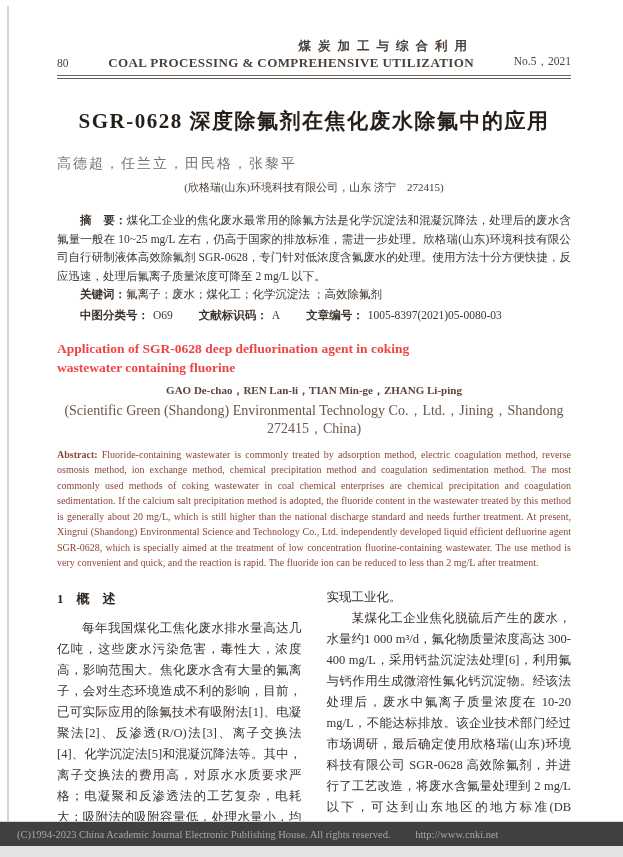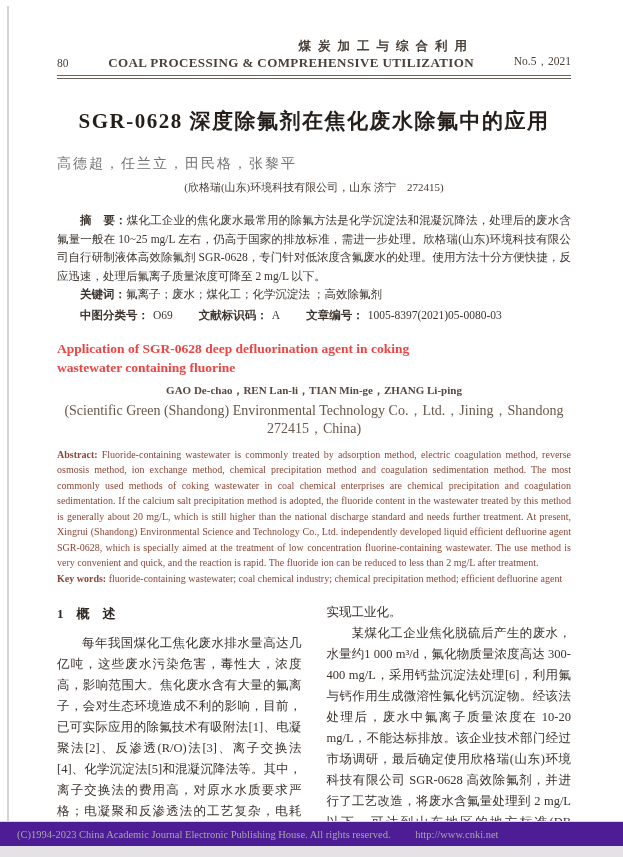--- a/index.html
+++ b/index.html
@@ -171,21 +171,21 @@
   .fn-val { margin-left: 4px; }
 
   
   .page-footer {
     position: absolute;
     left: 0; right: 0; bottom: 11px;
     border-top: 1px solid #d9d5d7;
     padding: 7px 0 6px 17px;
     font-size: 10.5px;
     color: #aba5a7;
-    background: #4c1d95;
+    background: #404040;
   }
   .footer-url { margin-left: 22px; color: #aba5a7; text-decoration: none; }
   .bottom-strip {
     position: absolute;
     left: 0; right: 0; bottom: 0;
     height: 11px;
     background: #e4e2e5;
   }
 </style>
 </head>
@@ -216,21 +216,20 @@
     <p class="clc-line"><span class="lbl">中图分类号：</span><span class="fn-val">O69</span><span class="gap"></span><span class="lbl">文献标识码：</span><span class="fn-val">A</span><span class="gap"></span><span class="lbl">文章编号：</span><span class="fn-val">1005-8397(2021)05-0080-03</span></p>
 
     <div class="title-en">
       <div>Application of SGR-0628 deep defluorination agent in coking</div>
       <div>wastewater containing fluorine</div>
     </div>
     <div class="authors-en">GAO De-chao，REN Lan-li，TIAN Min-ge，ZHANG Li-ping</div>
     <div class="affiliation-en">(Scientific Green (Shandong) Environmental Technology Co.，Ltd.，Jining，Shandong 272415，China)</div>
 
     <p class="abstract-en"><span class="lbl">Abstract:</span> <span>Fluoride-containing wastewater is commonly treated by adsorption method, electric coagulation method, reverse osmosis method, ion exchange method, chemical precipitation method and coagulation sedimentation method. The most commonly used methods of coking wastewater in coal chemical enterprises are chemical precipitation and coagulation sedimentation. If the calcium salt precipitation method is adopted, the fluoride content in the wastewater treated by this method is generally about 20 mg/L, which is still higher than the national discharge standard and needs further treatment. At present, Xingrui (Shandong) Environmental Science and Technology Co., Ltd. independently developed liquid efficient defluorine agent SGR-0628, which is specially aimed at the treatment of low concentration fluorine-containing wastewater. The use method is very convenient and quick, and the reaction is rapid. The fluoride ion can be reduced to less than 2 mg/L after treatment.</span></p>
-    <p class="kw-en"><span class="lbl">Key words:</span> <span>fluoride-containing wastewater; coal chemical industry; chemical precipitation method; efficient defluorine agent</span></p>
 
     <div class="columns">
       <div class="col">
         <div class="sec-heading">1　概　述</div>
         <p class="body-para indent">每年我国煤化工焦化废水排水量高达几亿吨，这些废水污染危害，毒性大，浓度高，影响范围大。焦化废水含有大量的氟离子，会对生态环境造成不利的影响，目前，已可实际应用的除氟技术有吸附法[1]、电凝聚法[2]、反渗透(R/O)法[3]、离子交换法[4]、化学沉淀法[5]和混凝沉降法等。其中，离子交换法的费用高，对原水水质要求严格；电凝聚和反渗透法的工艺复杂，电耗大；吸附法的吸附容量低，处理水量小，均难以</p>
       </div>
       <div class="col">
         <p class="body-para">实现工业化。</p>
         <p class="body-para indent">某煤化工企业焦化脱硫后产生的废水，水量约1 000 m³/d，氟化物质量浓度高达 300-400 mg/L，采用钙盐沉淀法处理[6]，利用氟与钙作用生成微溶性氟化钙沉淀物。经该法处理后，废水中氟离子质量浓度在 10-20 mg/L，不能达标排放。该企业技术部门经过市场调研，最后确定使用欣格瑞(山东)环境科技有限公司 SGR-0628 高效除氟剂，并进行了工艺改造，将废水含氟量处理到 2 mg/L 以下，可达到山东地区的地方标准(DB 37/3416.3—2018)。</p>
       </div>

